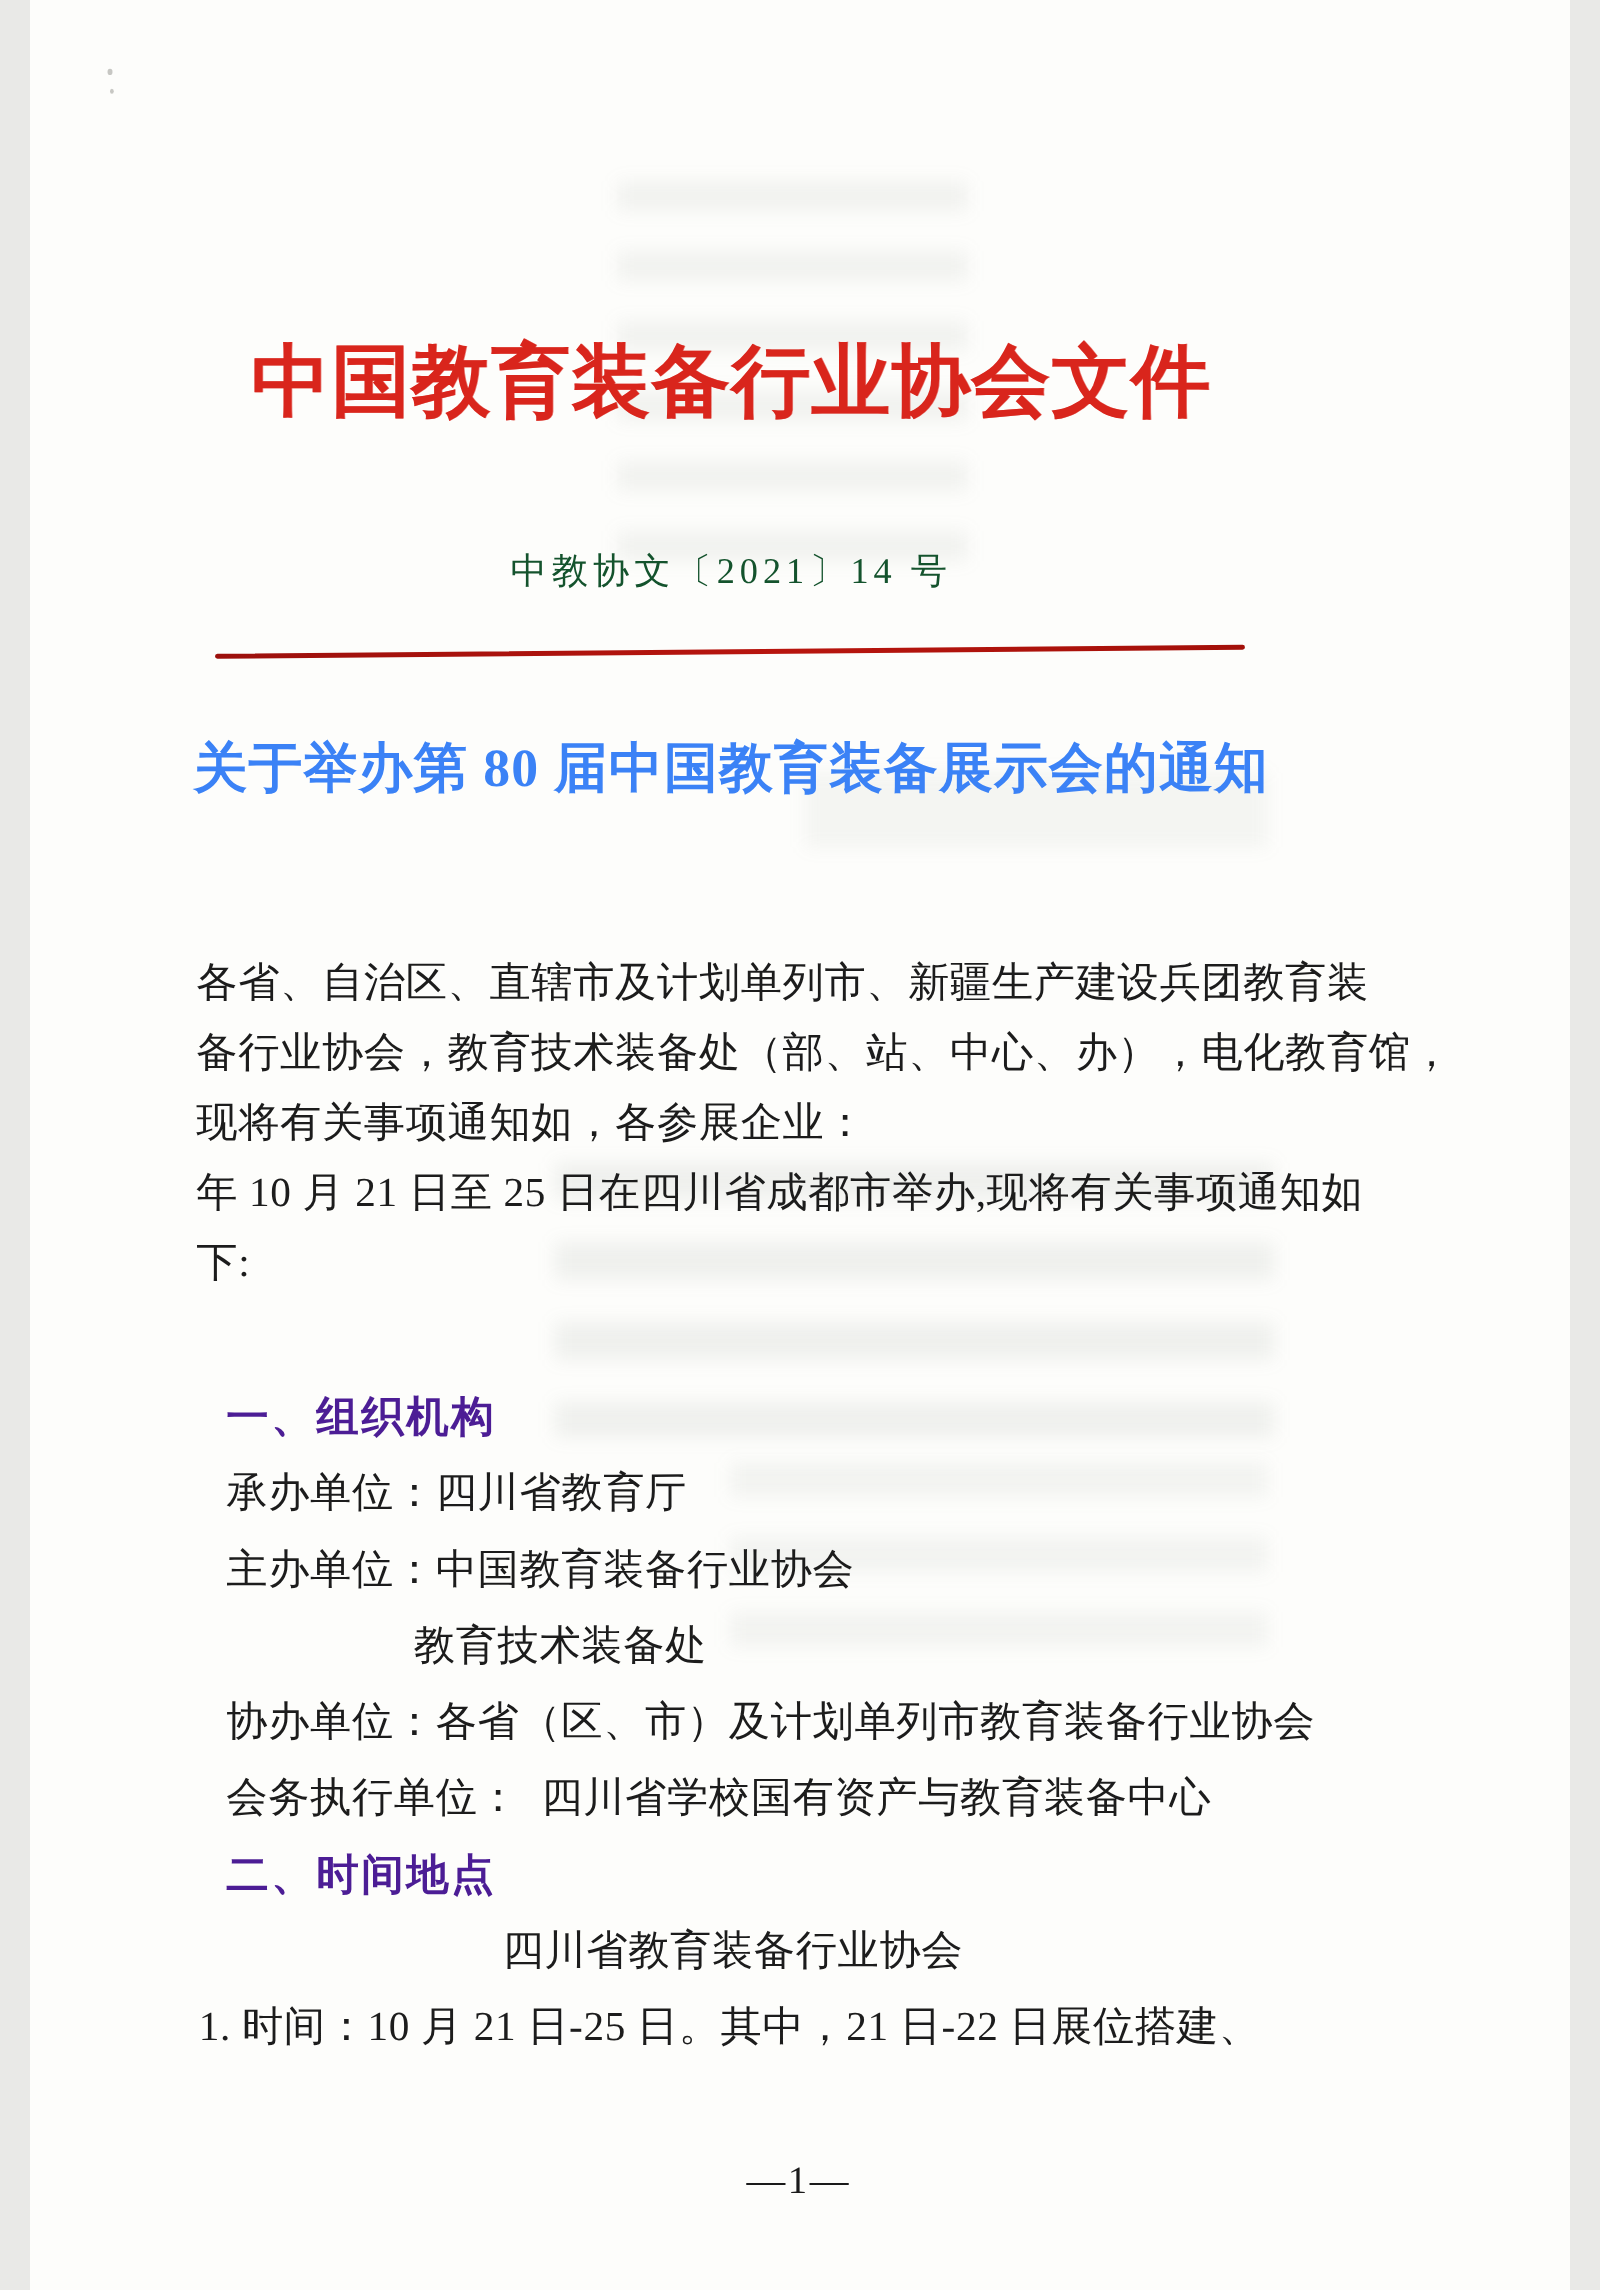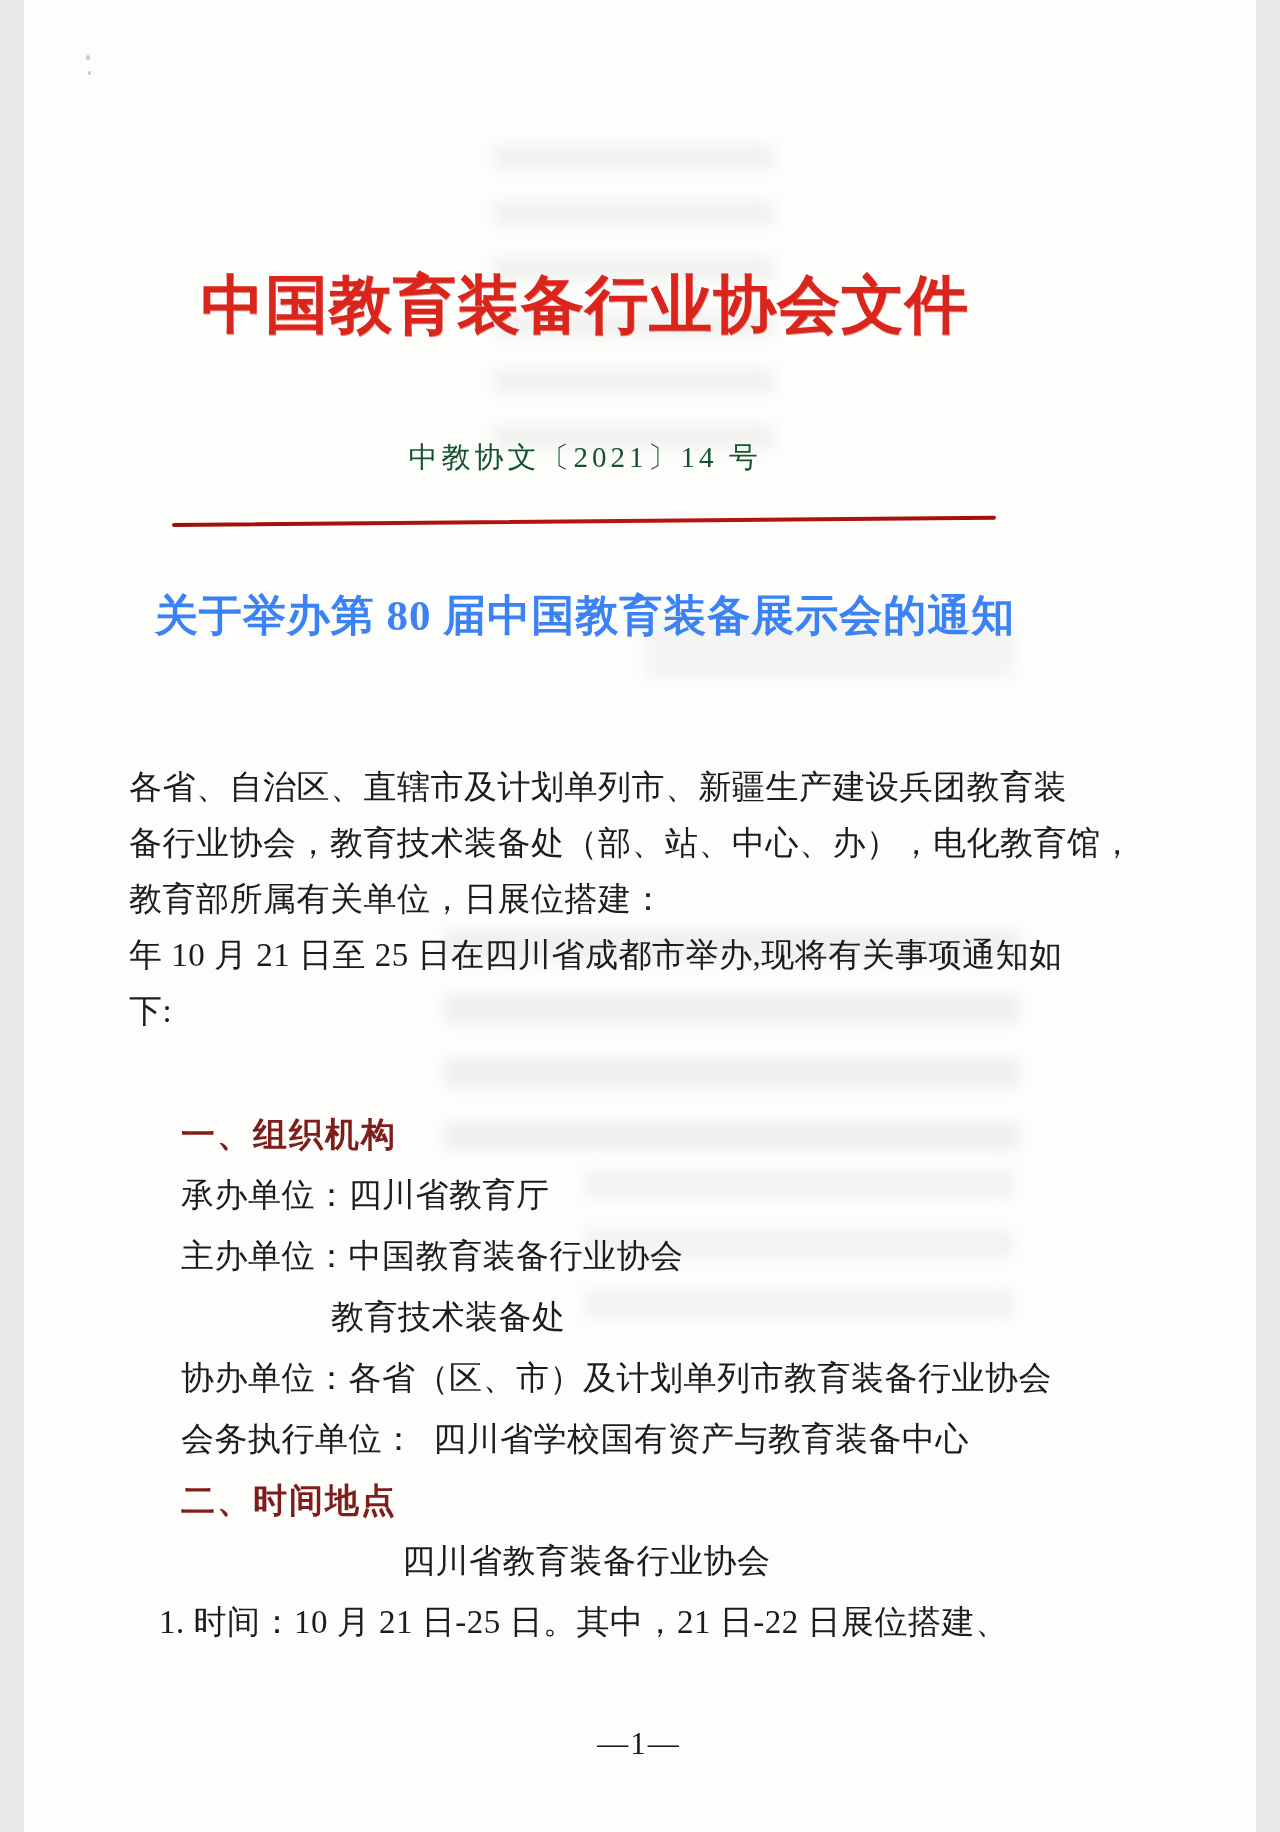--- a/index.html
+++ b/index.html
@@ -109,21 +109,21 @@
     font-weight: 700;
     letter-spacing: 1px;
     color: #3b82f6;
   }
 
   .body-block {
     position: absolute;
     left: 105px;
     width: 960px;
   }
-  .block1 { top: 759px; }
+  .block1 { top: 759px; margin-left: 28px; }
   .block2 { top: 1104px; }
 
   .line {
     white-space: pre;
     font-size: 33px;
     letter-spacing: 0.5px;
     color: #1c1c1c;
   }
   .block1 .line { line-height: 56px; height: 56px; }
   .block2 .line { line-height: 61px; height: 61px; }
@@ -132,21 +132,21 @@
   .indent-org   { padding-left: 52px; }   
   .indent-num   { padding-left: 30px; }   
   .indent-cont1 { padding-left: 202px; }  
   .indent-cont2 { padding-left: 273px; }  
 
   .heading {
     padding-left: 52px;
     font-weight: 700;
     font-family: "Liberation Sans", sans-serif;
     letter-spacing: 2px;
-    color: #7f1d1d;
+    color: #4c1d95;
     font-size: 34px;
   }
 
   .footer-page {
     position: absolute;
     top: 1722px;
     left: 0;
     width: 1230px;
     text-align: center;
     font-size: 31px;
@@ -173,21 +173,21 @@
 
     <div class="doc-number">中教协文〔2021〕14 号</div>
 
     <div class="red-rule"></div>
 
     <div class="doc-title">关于举办第 80 届中国教育装备展示会的通知</div>
 
     <div class="body-block block1">
       <div class="line">各省、自治区、直辖市及计划单列市、新疆生产建设兵团教育装</div>
       <div class="line">备行业协会，教育技术装备处（部、站、中心、办），电化教育馆，</div>
-      <div class="line">教育部所属有关单位，日展位搭建：</div>
+      <div class="line">现将有关事项通知如，各参展企业：</div>
       <div class="line">年 10 月 21 日至 25 日在四川省成都市举办,现将有关事项通知如</div>
       <div class="line">下:</div>
     </div>
 
     <div class="body-block block2">
       <div class="line heading">一、组织机构</div>
       <div class="line indent-org">承办单位：四川省教育厅</div>
       <div class="line indent-org">主办单位：中国教育装备行业协会</div>
       <div class="line indent-cont1">教育技术装备处</div>
       <div class="line indent-org">协办单位：各省（区、市）及计划单列市教育装备行业协会</div>

